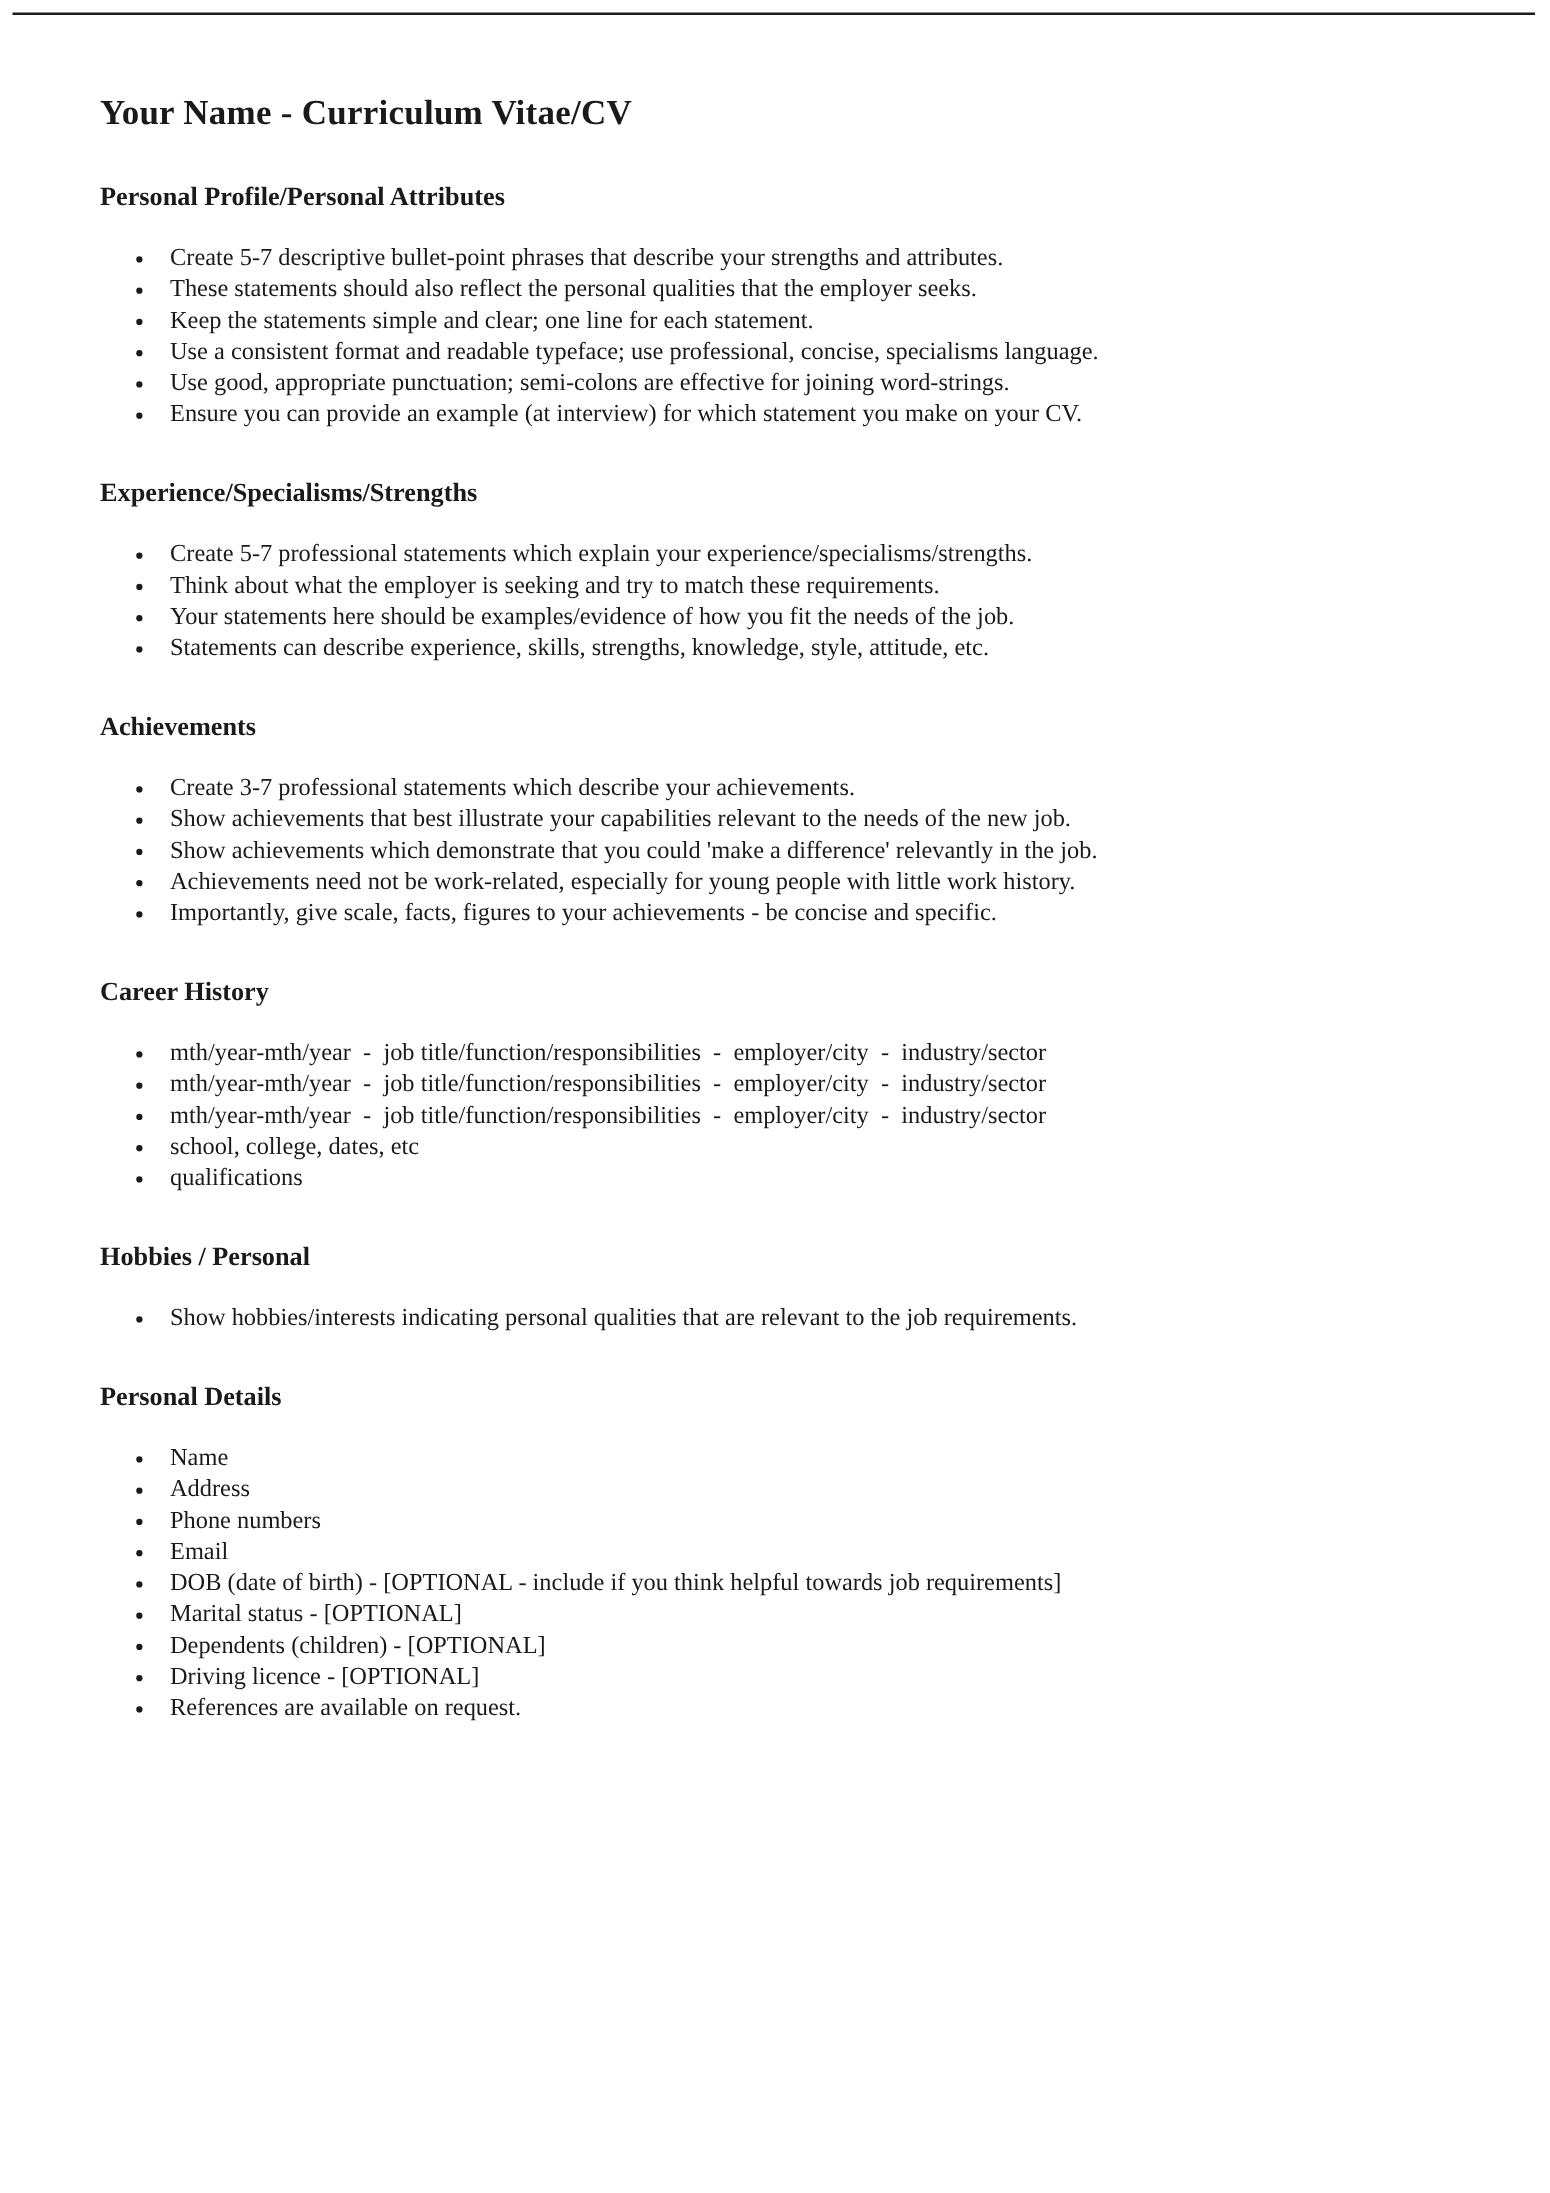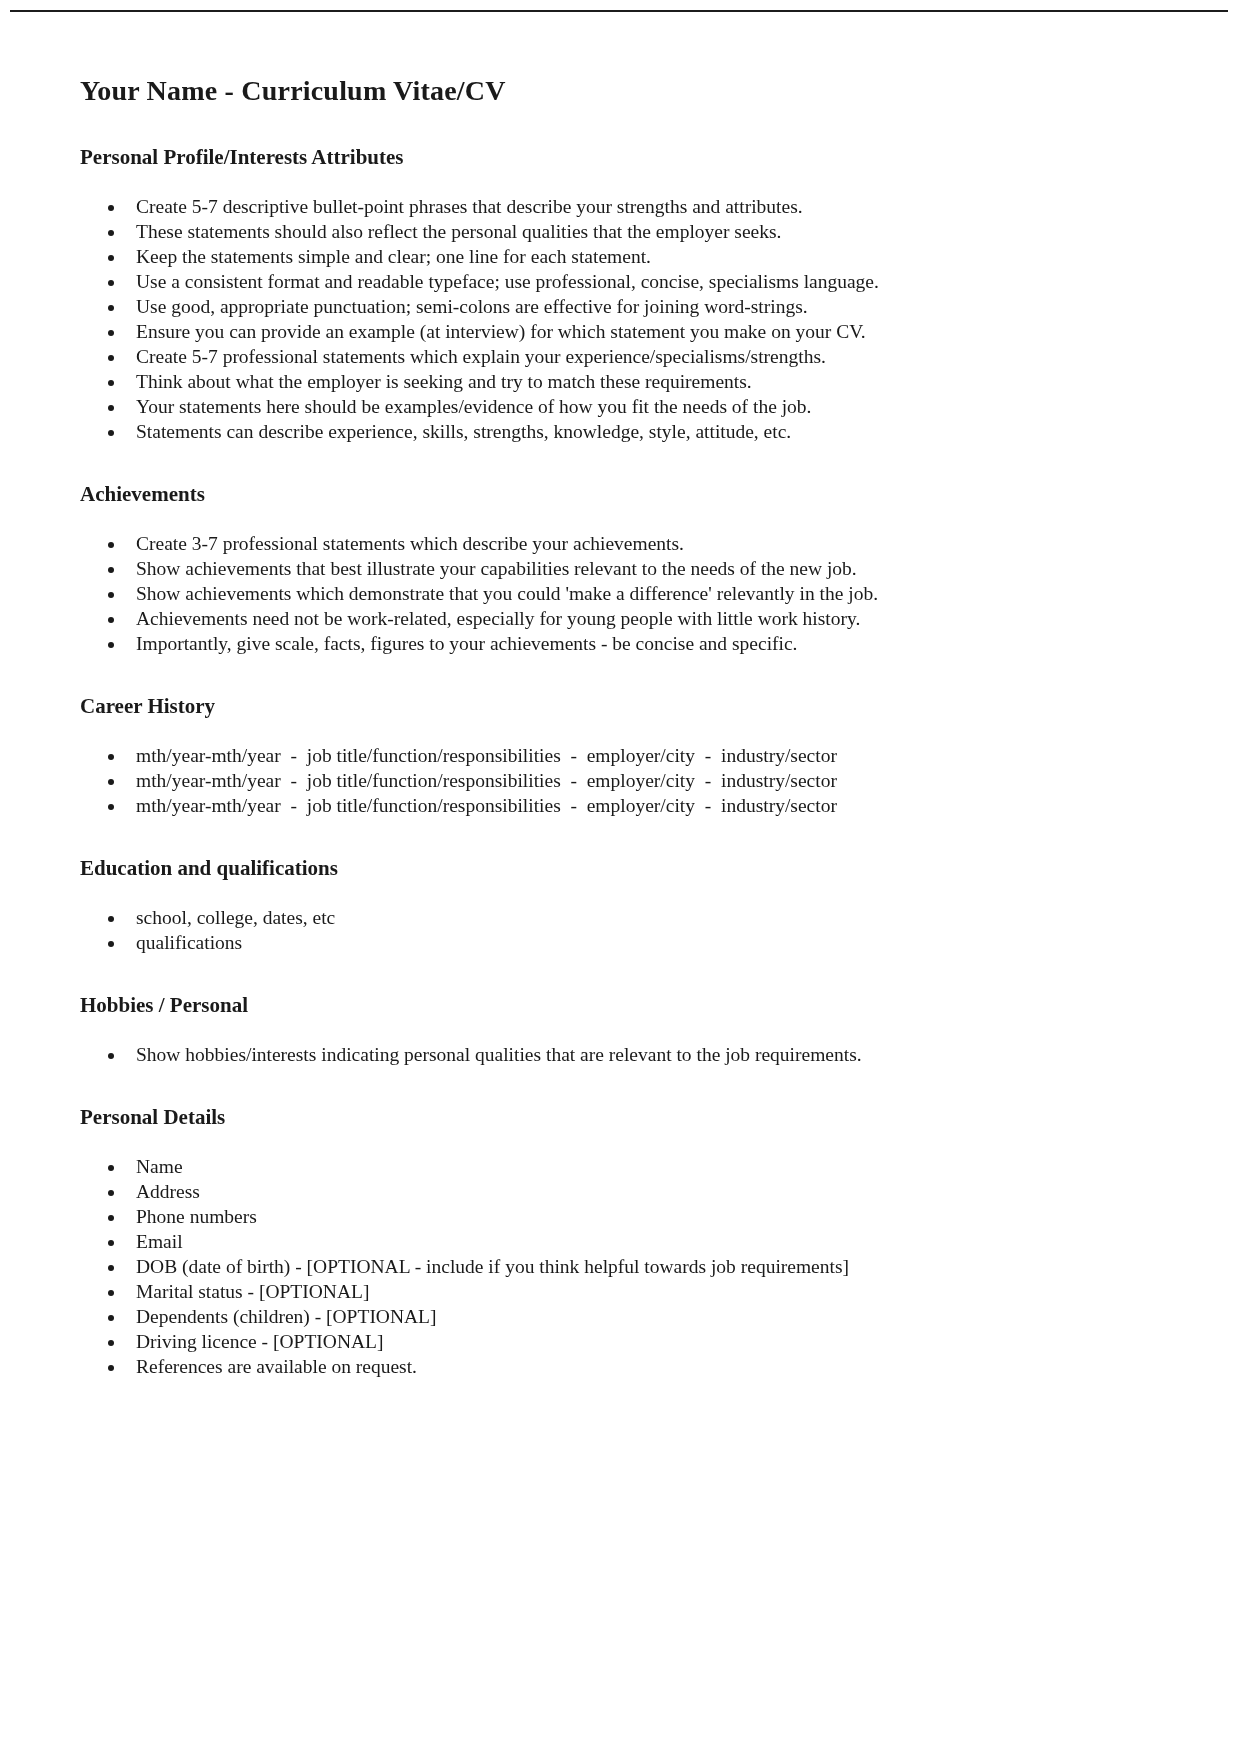--- a/index.html
+++ b/index.html
@@ -50,50 +50,50 @@
     margin: 0;
   }
 </style>
 </head>
 <body>
 
 <div class="page">
   <div class="top-rule"></div>
   <h1 class="page-title">Your Name - Curriculum Vitae/CV</h1>
   <div id="sections">
-      <h2 class="section-heading">Personal Profile/Interests Attributes</h2>
+      <h2 class="section-heading">Personal Profile/Personal Attributes</h2>
       <ul class="section-bullets">
         <li>Create 5-7 descriptive bullet-point phrases that describe your strengths and attributes.</li>
         <li>These statements should also reflect the personal qualities that the employer seeks.</li>
         <li>Keep the statements simple and clear; one line for each statement.</li>
         <li>Use a consistent format and readable typeface; use professional, concise, specialisms language.</li>
         <li>Use good, appropriate punctuation; semi-colons are effective for joining word-strings.</li>
         <li>Ensure you can provide an example (at interview) for which statement you make on your CV.</li>
       </ul>
+      <h2 class="section-heading">Experience/Specialisms/Strengths</h2>
       <ul class="section-bullets">
         <li>Create 5-7 professional statements which explain your experience/specialisms/strengths.</li>
         <li>Think about what the employer is seeking and try to match these requirements.</li>
         <li>Your statements here should be examples/evidence of how you fit the needs of the job.</li>
         <li>Statements can describe experience, skills, strengths, knowledge, style, attitude, etc.</li>
       </ul>
       <h2 class="section-heading">Achievements</h2>
       <ul class="section-bullets">
         <li>Create 3-7 professional statements which describe your achievements.</li>
         <li>Show achievements that best illustrate your capabilities relevant to the needs of the new job.</li>
         <li>Show achievements which demonstrate that you could 'make a difference' relevantly in the job.</li>
         <li>Achievements need not be work-related, especially for young people with little work history.</li>
         <li>Importantly, give scale, facts, figures to your achievements - be concise and specific.</li>
       </ul>
       <h2 class="section-heading">Career History</h2>
       <ul class="section-bullets">
         <li>mth/year-mth/year  -  job title/function/responsibilities  -  employer/city  -  industry/sector</li>
         <li>mth/year-mth/year  -  job title/function/responsibilities  -  employer/city  -  industry/sector</li>
         <li>mth/year-mth/year  -  job title/function/responsibilities  -  employer/city  -  industry/sector</li>
       </ul>
-      <h2 class="section-heading">Education and qualifications</h2>
       <ul class="section-bullets">
         <li>school, college, dates, etc</li>
         <li>qualifications</li>
       </ul>
       <h2 class="section-heading">Hobbies / Personal</h2>
       <ul class="section-bullets">
         <li>Show hobbies/interests indicating personal qualities that are relevant to the job requirements.</li>
       </ul>
       <h2 class="section-heading">Personal Details</h2>
       <ul class="section-bullets">

